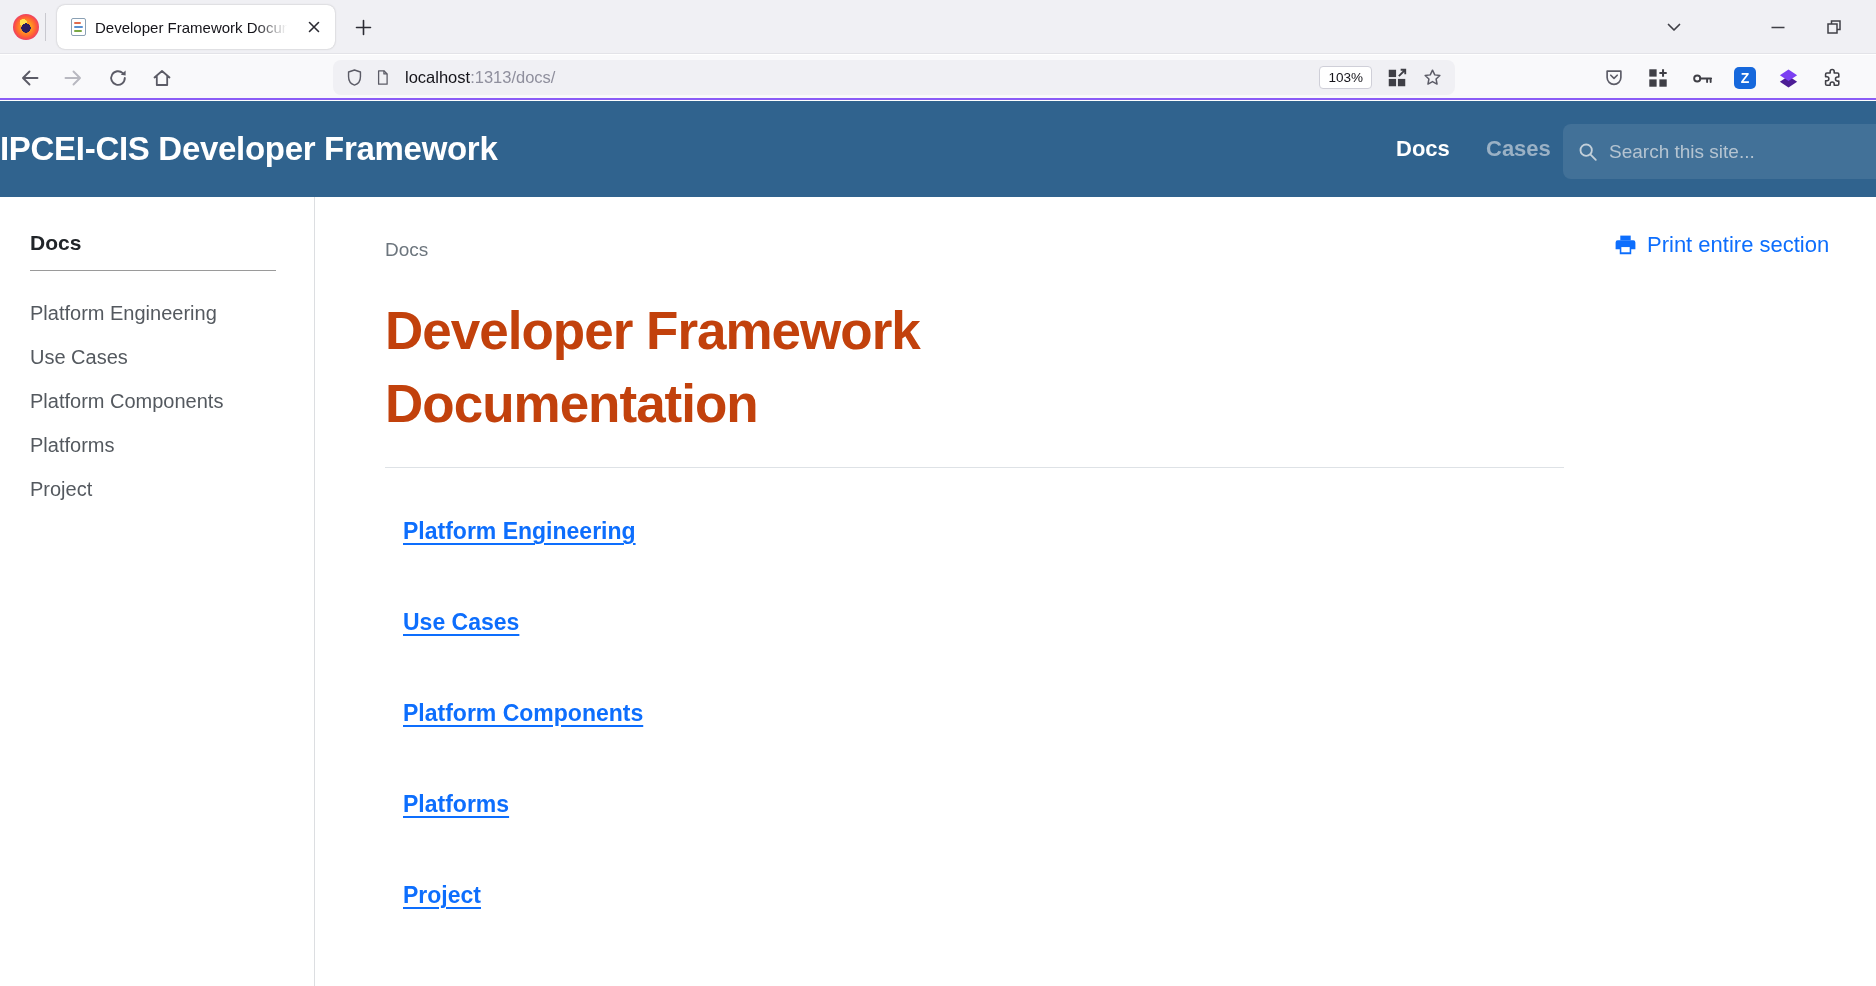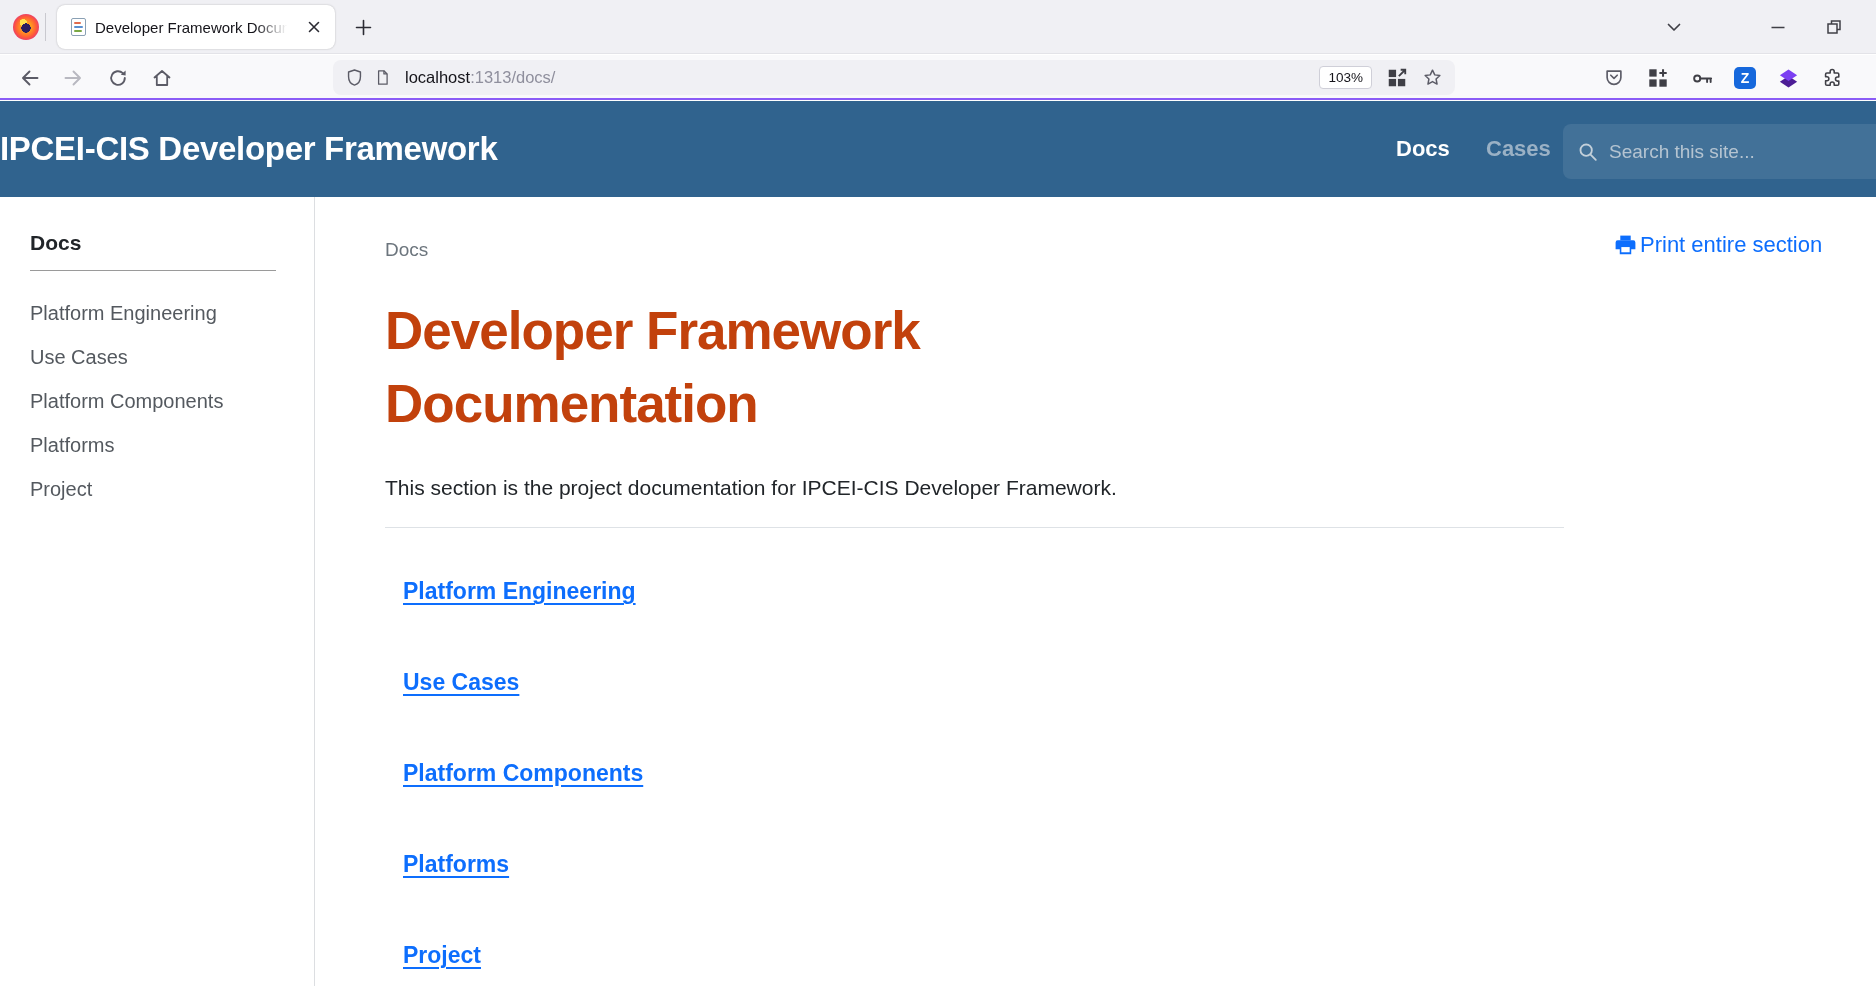--- a/index.html
+++ b/index.html
@@ -94,21 +94,21 @@
   .main h1{ margin-top:34px; font-size:53px; line-height:1.37; font-weight:bold;
     color:#c2410c; letter-spacing:-1px; max-width:700px; }
   .main p{ margin-top:36px; font-size:21px; color:#212529; }
   .main hr{ border:none; border-top:1px solid #dee2e6; margin-top:27px; }
   .sections{ list-style:none; margin-top:49px; margin-left:18px; }
   .sections li{ margin-bottom:63px; }
   .sections a{ font-size:23px; font-weight:bold; color:var(--link-blue);
     text-decoration:underline; text-decoration-thickness:2px; text-underline-offset:4px; line-height:28px; }
 
   .rightcol{ position:absolute; left:1613px; top:131px; }
-  .print-link{ display:flex; align-items:center; gap:2px; color:var(--link-blue);
+  .print-link{ display:flex; align-items:center; gap:9px; color:var(--link-blue);
     font-size:22px; text-decoration:none; }
 
   svg{ display:block; }
 </style>
 </head>
 <body>
 
 <div class="window">
 
   <div class="tabbar">
@@ -269,21 +269,20 @@
         <li><a href="#">Use Cases</a></li>
         <li><a href="#">Platform Components</a></li>
         <li><a href="#">Platforms</a></li>
         <li><a href="#">Project</a></li>
       </ul>
     </aside>
 
     <main class="main">
       <div class="breadcrumb">Docs</div>
       <h1>Developer Framework Documentation</h1>
-      <p>This section is the project documentation for IPCEI-CIS Developer Framework.</p>
       <hr>
       <ul class="sections">
         <li><a href="#">Platform Engineering</a></li>
         <li><a href="#">Use Cases</a></li>
         <li><a href="#">Platform Components</a></li>
         <li><a href="#">Platforms</a></li>
         <li><a href="#">Project</a></li>
       </ul>
     </main>
 

